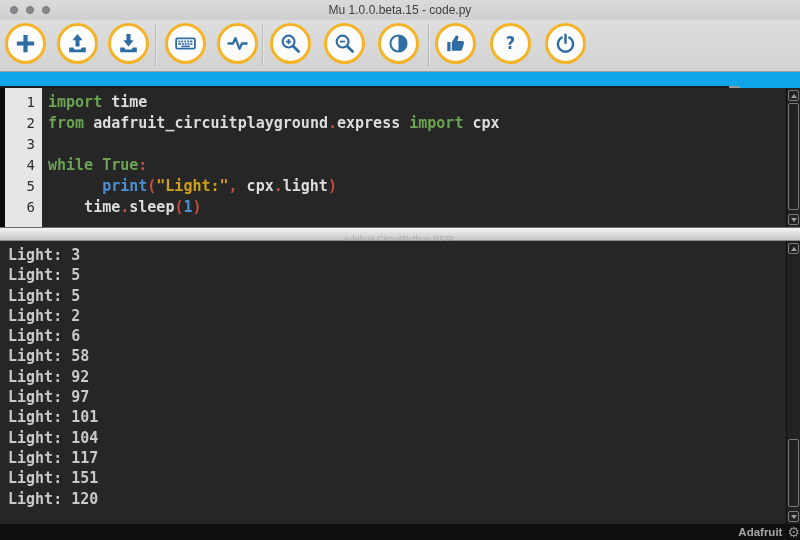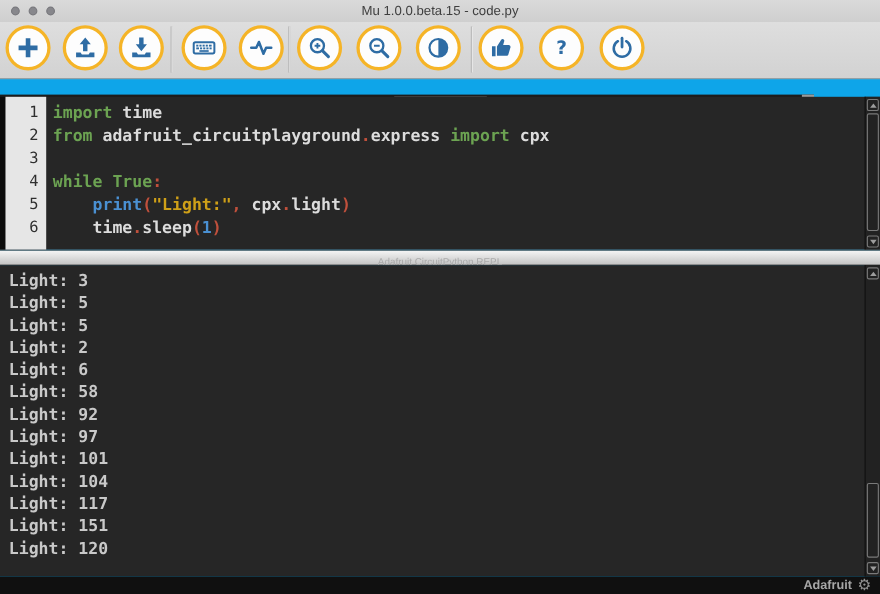--- a/index.html
+++ b/index.html
@@ -33,21 +33,21 @@
 
   
   .editor{position:absolute;left:0;top:88px;width:800px;height:139px;background:#262626;}
   .edge-strip{position:absolute;left:0;top:0;width:5px;height:100%;background:#0d0d0d;}
   .gutter{position:absolute;left:5px;top:0;width:37px;height:100%;background:#e6e6e6;
           font-family:"DejaVu Sans Mono",monospace;font-size:14px;color:#2f2f2f;
           text-align:right;box-sizing:border-box;padding:4px 7px 0 0;line-height:21px;}
   .code-area{position:absolute;left:42px;top:0;right:14px;height:100%;
              font-family:"DejaVu Sans Mono",monospace;font-size:15px;font-weight:700;
              line-height:21px;padding:4px 0 0 6px;white-space:pre;cursor:text;}
-  .tk-kw{color:var(--c-keyword);} .tk-bi{color:var(--c-builtin);} .tk-st{color:var(--c-string);}
+  .tk-kw{color:var(--c-keyword);} .tk-bi{color:var(--c-builtin);margin-left:18px;} .tk-st{color:var(--c-string);}
   .tk-nu{color:var(--c-number);} .tk-pu{color:var(--c-punct);} .tk-pl{color:var(--c-plain);}
 
   
   .vscroll{position:absolute;right:0;top:0;width:14px;height:100%;background:#222;border-left:1px solid #111;box-sizing:border-box;}
   .sb-btn{position:absolute;left:1px;width:11px;height:11px;border:1px solid #7a7a7a;border-radius:2px;
           box-sizing:border-box;cursor:pointer;}
   .sb-btn.up{top:2px;} .sb-btn.down{bottom:2px;}
   .sb-btn::after{content:"";position:absolute;left:2px;border-left:3.5px solid transparent;border-right:3.5px solid transparent;}
   .sb-btn.up::after{top:2.5px;border-bottom:4px solid #9d9d9d;}
   .sb-btn.down::after{top:3px;border-top:4px solid #9d9d9d;}
@@ -60,21 +60,21 @@
   .splitter-text{font-size:9px;line-height:12px;color:#aaaaaa;}
 
   
   .serial{position:absolute;left:0;top:241px;width:800px;height:283px;background:#262626;}
   .serial-lines{position:absolute;left:8px;top:4px;right:16px;
                 font-family:"DejaVu Sans Mono",monospace;font-size:15px;font-weight:700;
                 color:#c9c9c9;line-height:20.3px;white-space:pre;cursor:text;}
 
   
   .statusbar{position:absolute;left:0;top:524px;width:800px;height:16px;background:#101010;
-             display:flex;align-items:center;justify-content:flex-end;gap:5px;padding-right:8px;box-sizing:border-box;}
+             display:flex;align-items:center;justify-content:flex-end;gap:5px;padding-right:0;box-sizing:border-box;}
   .mode-label{font-size:11.5px;font-weight:bold;color:#a6a6a6;}
   .gear{font-size:14px;line-height:14px;color:#909090;cursor:pointer;
         font-family:"DejaVu Sans",sans-serif;}
 </style>
 </head>
 <body>
 
 <div class="window">
 
   <div class="titlebar">

